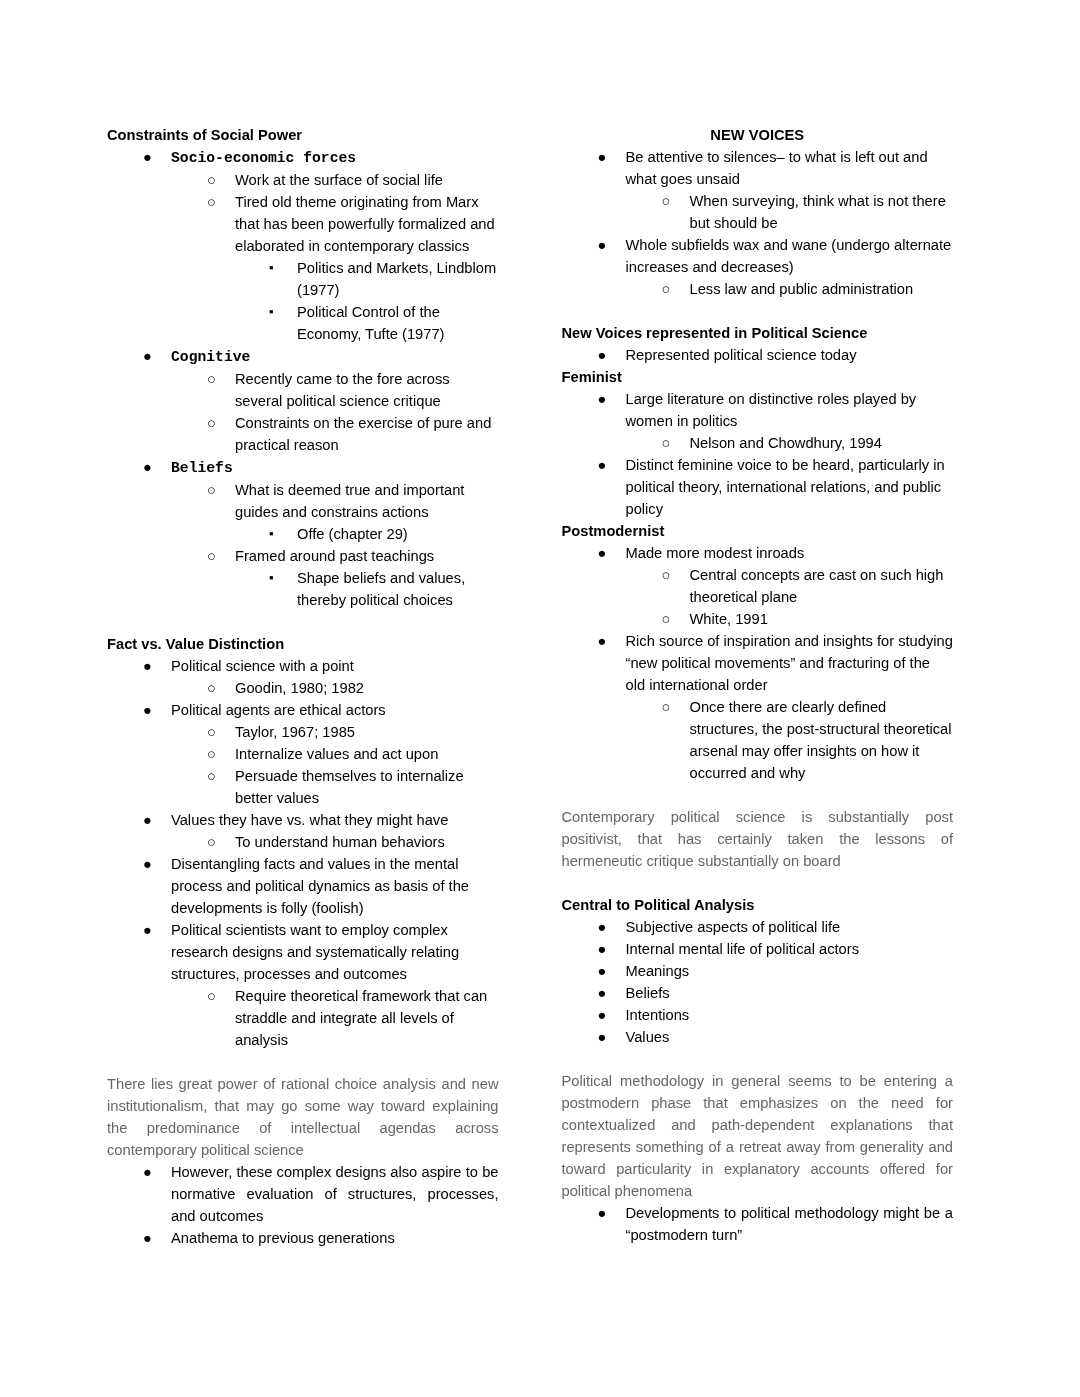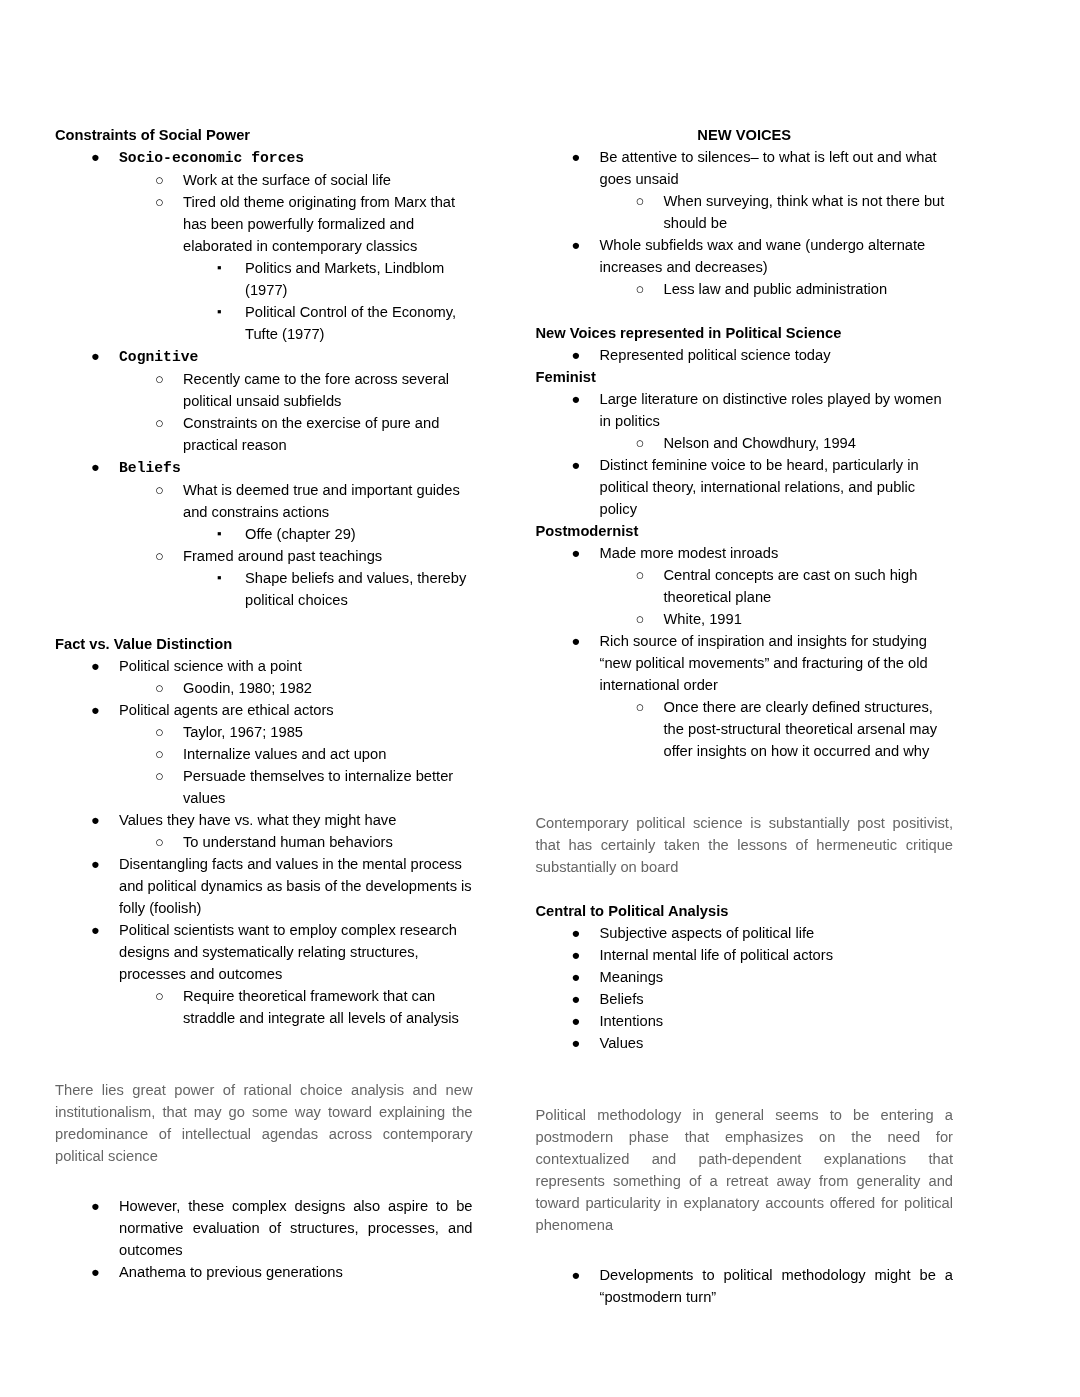--- a/index.html
+++ b/index.html
@@ -9,32 +9,32 @@
     height: 1397px;
     font-family: "Liberation Sans", "DejaVu Sans", sans-serif;
     font-size: 14.7px;
     line-height: 22px;
     color: #000000;
     overflow: hidden;
   }
   .page {
     width: 1080px;
     height: 1397px;
-    padding: 124px 127px 40px 55px;
+    padding: 124px 127px 40px 107px;
     display: flex;
     gap: 63px;
     background: #ffffff;
   }
   .col { flex: 1 1 0; min-width: 0; }
   .block { position: relative; }
   .heading { font-weight: bold; }
   .bold { font-weight: bold; font-family: Liberation Mono, monospace; }
   .muted { color: #666666; }
   .center { text-align: center; }
-  .justify { text-align: justify; margin-top: 28px; }
+  .justify { text-align: justify; }
   .spacer { height: 22px; }
   .bullet.lvl1 { padding-left: 64px; }
   .bullet.lvl2 { padding-left: 128px; }
   .bullet.lvl3 { padding-left: 190px; }
   .glyph { position: absolute; top: 0; }
   .lvl1 > .glyph { left: 36px; }
   .lvl2 > .glyph { left: 100px; }
   .lvl3 > .glyph { left: 162px; font-size: 13px; }
 </style>
 </head>
@@ -42,21 +42,21 @@
 
 <div class="page">
   <div class="col">
       <div class="block heading">Constraints of Social Power</div>
       <div class="block bullet lvl1"><span class="glyph">●</span><span class="bold">Socio-economic forces</span></div>
       <div class="block bullet lvl2"><span class="glyph">○</span><span>Work at the surface of social life</span></div>
       <div class="block bullet lvl2"><span class="glyph">○</span><span>Tired old theme originating from Marx that has been powerfully formalized and elaborated in contemporary classics</span></div>
       <div class="block bullet lvl3"><span class="glyph">▪</span><span>Politics and Markets, Lindblom (1977)</span></div>
       <div class="block bullet lvl3"><span class="glyph">▪</span><span>Political Control of the Economy, Tufte (1977)</span></div>
       <div class="block bullet lvl1"><span class="glyph">●</span><span class="bold">Cognitive</span></div>
-      <div class="block bullet lvl2"><span class="glyph">○</span><span>Recently came to the fore across several political unsaid subfields</span></div>
+      <div class="block bullet lvl2"><span class="glyph">○</span><span>Recently came to the fore across several political science critique</span></div>
       <div class="block bullet lvl2"><span class="glyph">○</span><span>Constraints on the exercise of pure and practical reason</span></div>
       <div class="block bullet lvl1"><span class="glyph">●</span><span class="bold">Beliefs</span></div>
       <div class="block bullet lvl2"><span class="glyph">○</span><span>What is deemed true and important guides and constrains actions</span></div>
       <div class="block bullet lvl3"><span class="glyph">▪</span><span>Offe (chapter 29)</span></div>
       <div class="block bullet lvl2"><span class="glyph">○</span><span>Framed around past teachings</span></div>
       <div class="block bullet lvl3"><span class="glyph">▪</span><span>Shape beliefs and values, thereby political choices</span></div>
       <div class="spacer"></div>
       <div class="block heading">Fact vs. Value Distinction</div>
       <div class="block bullet lvl1"><span class="glyph">●</span><span>Political science with a point</span></div>
       <div class="block bullet lvl2"><span class="glyph">○</span><span>Goodin, 1980; 1982</span></div>

